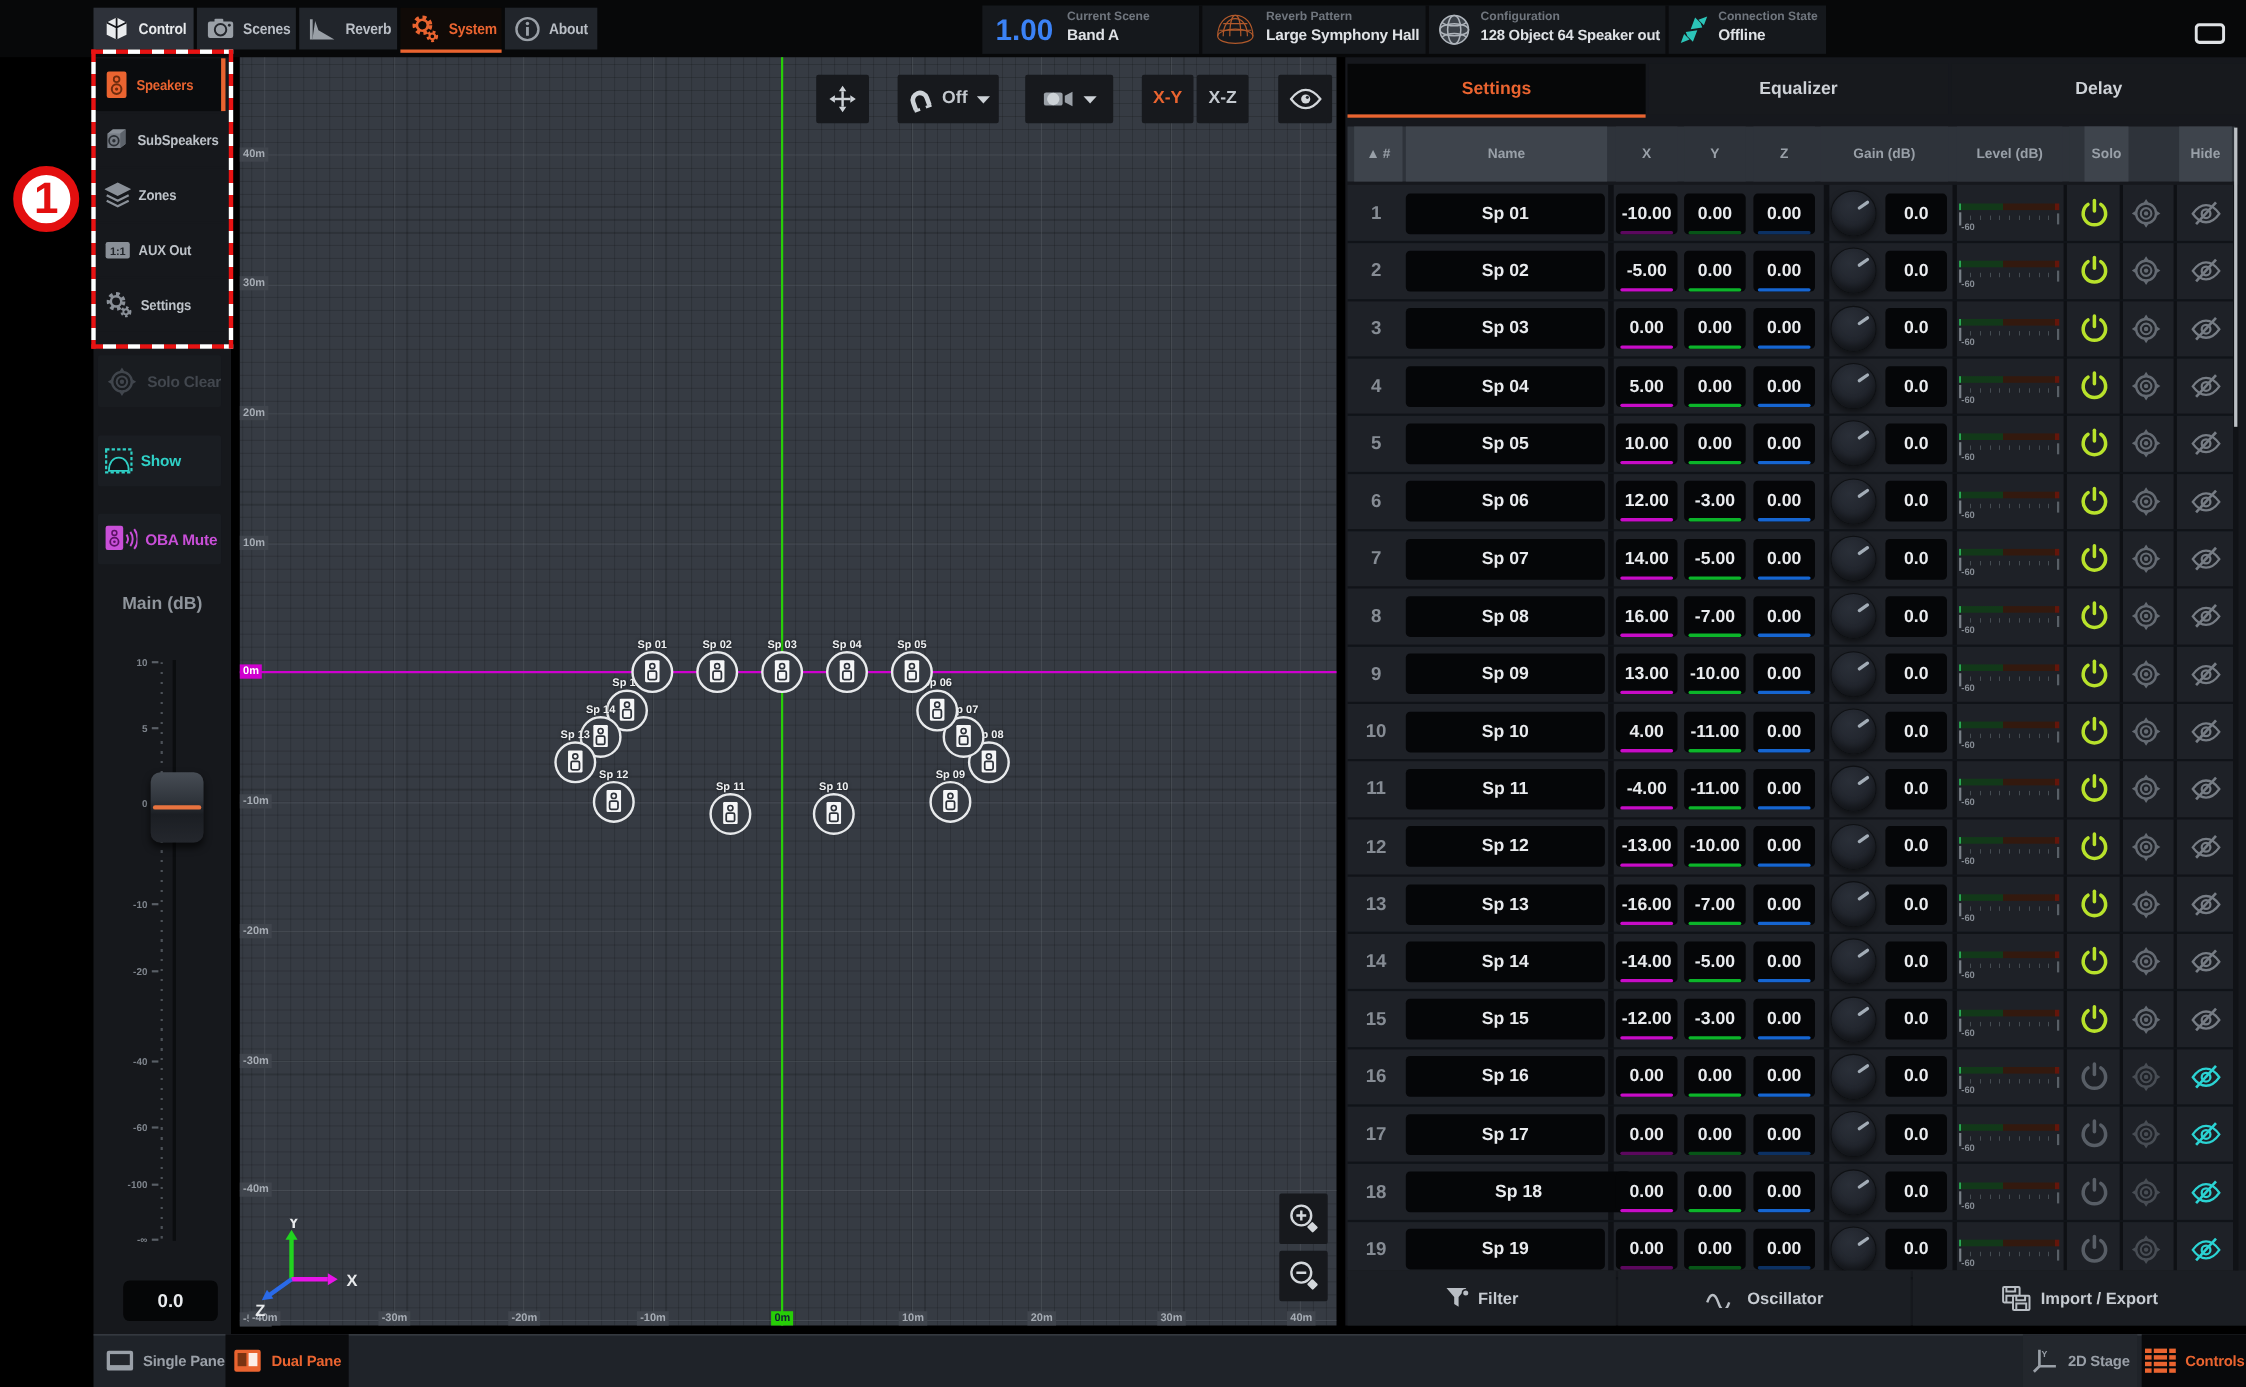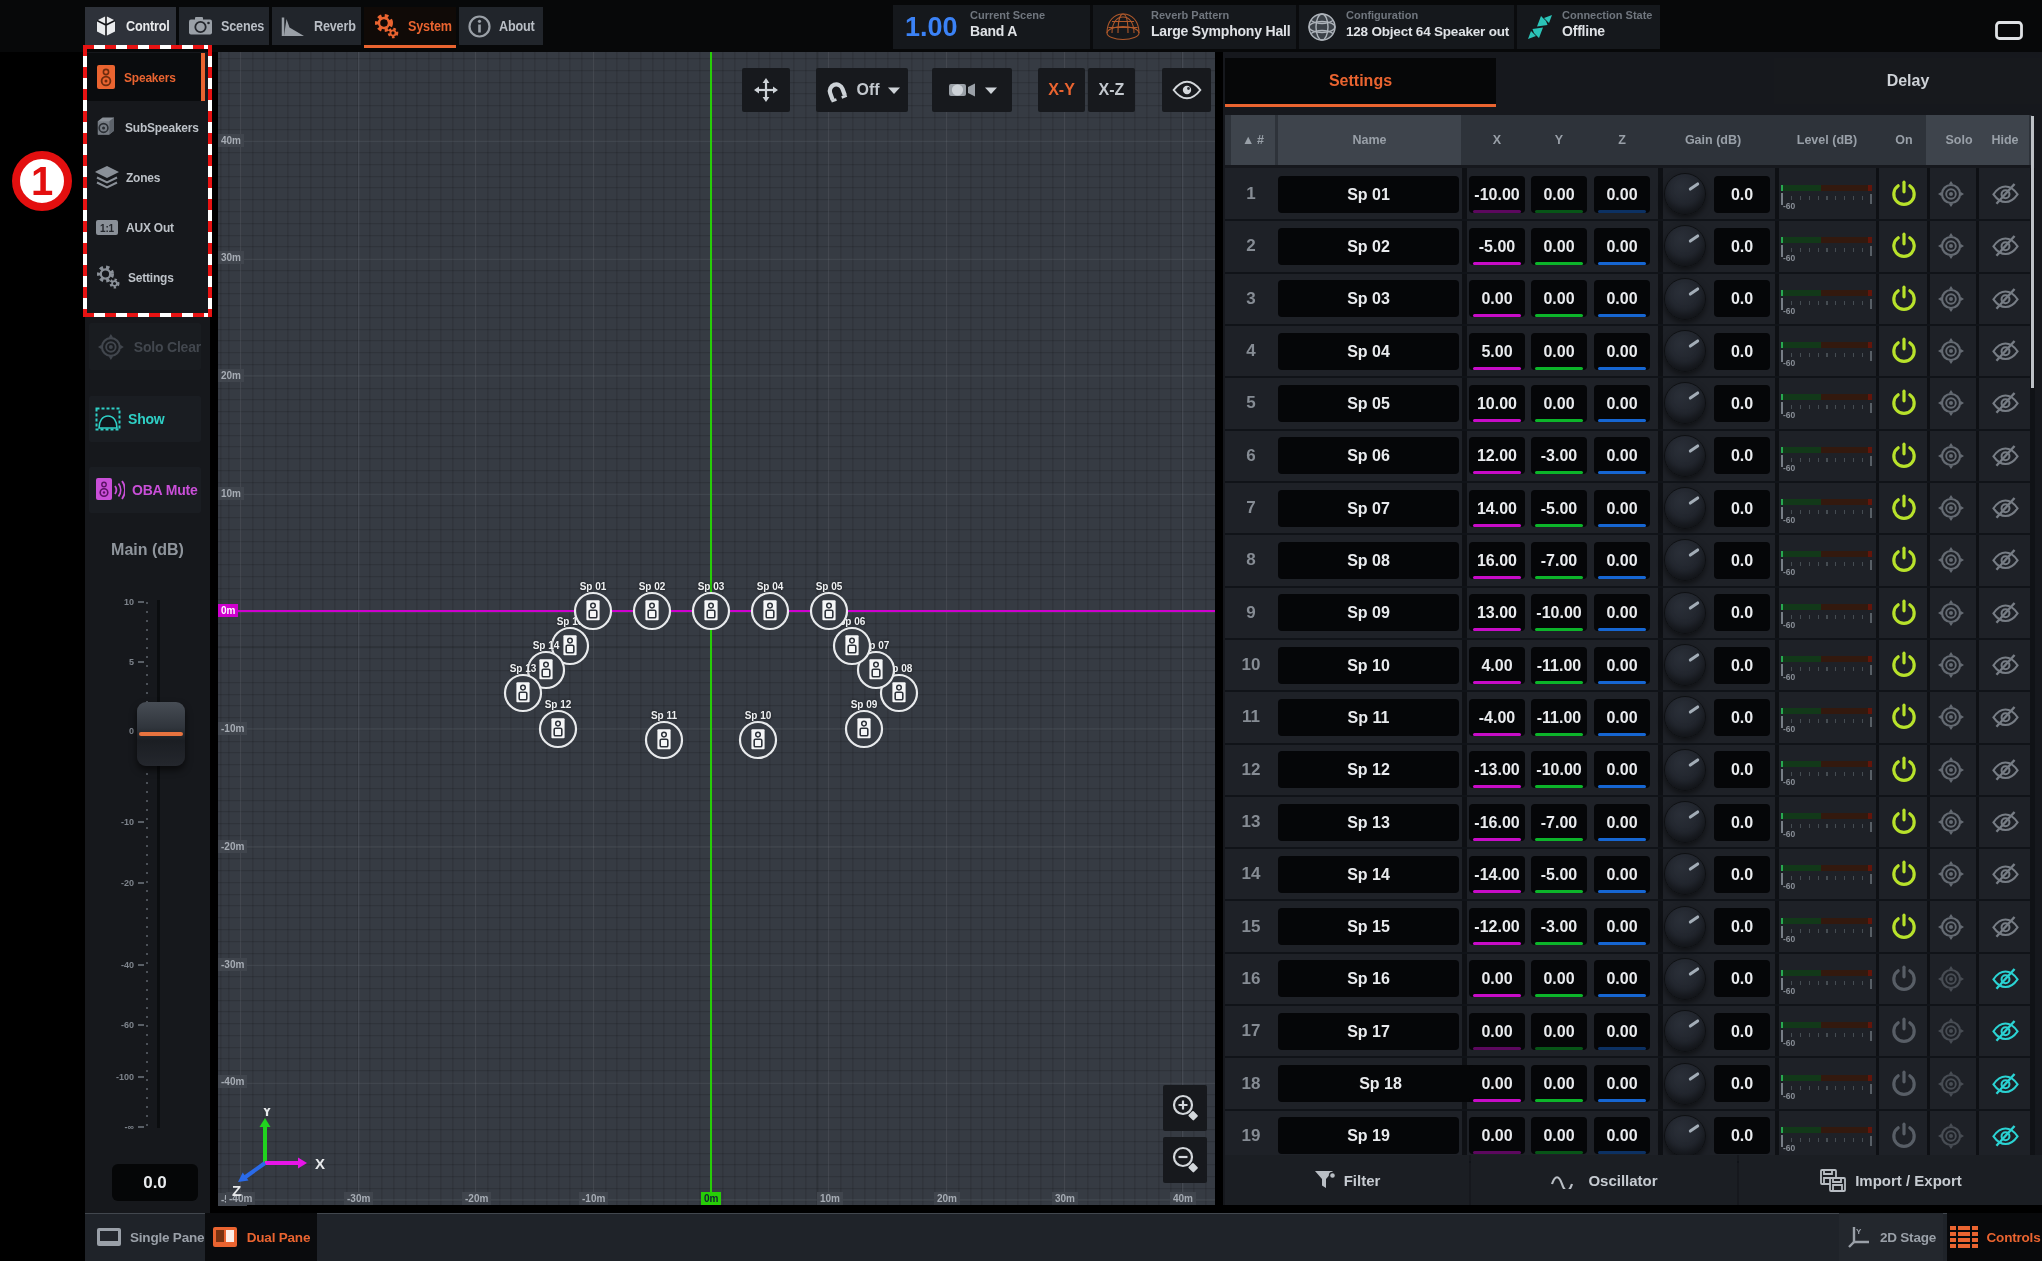--- a/index.html
+++ b/index.html
@@ -463,32 +463,33 @@
           <path d="M8 74l10.5-1.5-5.8-8z" fill="#2a6ae8" stroke="none"></path>
         </g>
 <text x="32" y="8" fill="#e8eaec" font-size="15" font-weight="bold" font-family="Liberation Sans">Y</text>
 <text x="85" y="61" fill="#e8eaec" font-size="15" font-weight="bold" font-family="Liberation Sans">X</text>
 <text x="2" y="88" fill="#e8eaec" font-size="15" font-weight="bold" font-family="Liberation Sans">Z</text>
       </svg>
     </div>
     <div id="rpanel">
       <div class="abs" style="left:2px;top:116px;width:807px;height:987px;background:#1e2127;"></div>
       <div class="rtab" style="left:2px;width:271px;background:#060708;color:#ea6430;">Settings</div>
+      <div class="rtab" style="left:276px;width:272px;">Equalizer</div>
       <div class="rtab" style="left:551px;width:268px;">Delay</div>
       <div id="rtabline"></div>
       <div class="abs" style="left:2px;top:63px;width:807px;height:50px;background:#2e333a;"></div>
       <div class="hcell lt" style="left:8px;width:44px;">▲ #</div>
       <div class="hcell lt" style="left:55px;width:183px;">Name</div>
       <div class="hcell" style="left:246px;width:56px;">X</div>
       <div class="hcell" style="left:308px;width:56px;">Y</div>
       <div class="hcell" style="left:371px;width:56px;">Z</div>
       <div class="hcell" style="left:432px;width:116px;">Gain (dB)</div>
       <div class="hcell" style="left:556px;width:96px;">Level (dB)</div>
       <div class="hcell" style="left:658px;width:46px;">On</div>
-      <div class="hcell lt" style="left:703px;width:66px;">Solo</div>
+      <div class="hcell lt" style="left:672px;width:40px;">Solo</div>
       <div class="hcell lt" style="left:758px;width:48px;">Hide</div>
       <div class="vsep" style="left:239px;width:5px;"></div>
       <div class="vsep" style="left:435px;width:5px;"></div>
       <div class="vsep" style="left:552px;width:4px;"></div>
       <div class="vsep" style="left:653px;width:3px;"></div>
       <div class="vsep" style="left:704px;width:3px;"></div>
       <div class="vsep" style="left:753px;width:3px;"></div>
       <div class="num" style="left:8px;top:132px;">1</div>
       <div class="fld" style="left:55px;top:124px;width:181px;height:37px;">Sp 01</div>
       <div class="fld ux dim" style="left:246px;top:124px;width:56px;height:37px;">-10.00</div>

